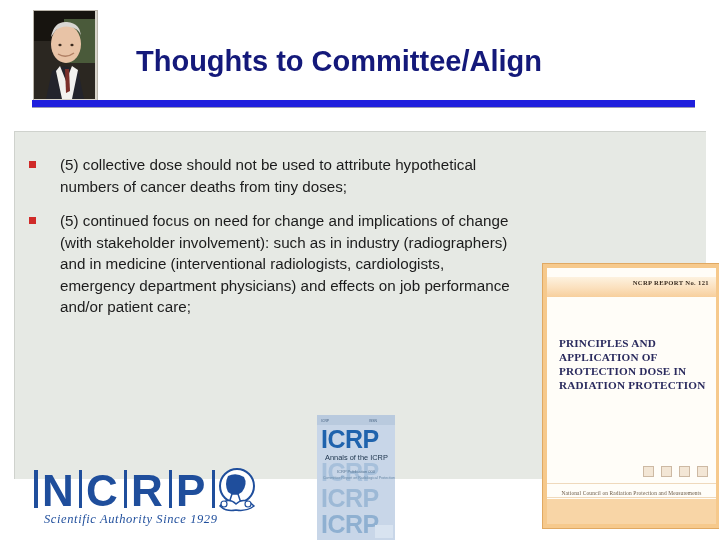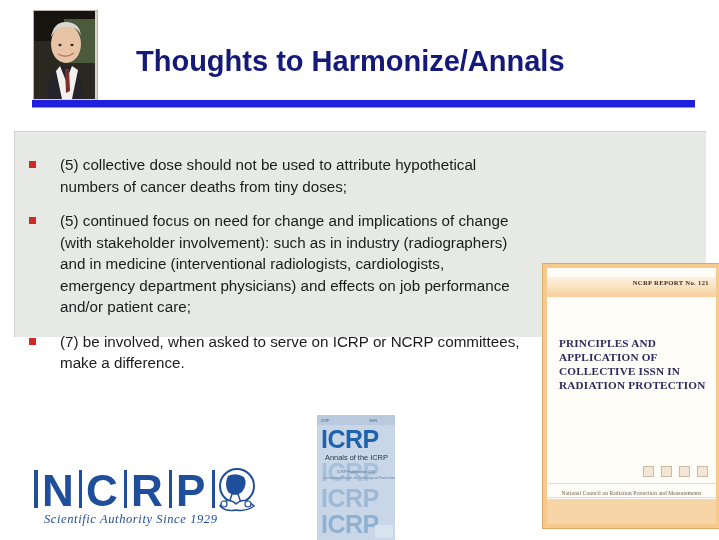--- a/index.html
+++ b/index.html
@@ -53,21 +53,21 @@
     background: #1f1fdd;
     box-shadow: 0 1px 0 #9a9ab5;
   }
 
   
   #content-panel {
     position: absolute;
     left: 14px;
     top: 131px;
     width: 692px;
-    height: 206px;
+    height: 348px;
     background: #e6e9e4;
     border-top: 1px solid #cfd2cd;
     border-left: 1px solid #cfd2cd;
     box-sizing: border-box;
   }
 
   #bullet-list {
     position: absolute;
     left: 0px;
     top: 0px;
@@ -225,49 +225,45 @@
       <path d="M17 26 Q20 10 33 11 Q47 12 47 27 Q47 20 40 17 Q30 13 22 19 Z" fill="#d9d6d2"></path>
       <ellipse cx="26" cy="34" rx="1.6" ry="1.2" fill="#3a2a1e"></ellipse>
       <ellipse cx="38" cy="34" rx="1.6" ry="1.2" fill="#3a2a1e"></ellipse>
       <path d="M24 43 Q32 48 40 42" stroke="#b07f63" stroke-width="1.4" fill="none"></path>
       <path d="M12 88 L18 60 L30 55 L44 59 L50 88 Z" fill="#23242c"></path>
       <path d="M26 55 L32 70 L38 55 L44 59 L38 88 L28 88 L22 60 Z" fill="#f2f1ee"></path>
       <path d="M31 58 L35 58 L36 80 L32 82 Z" fill="#7c2f2a"></path>
     </svg>
   </div>
 
-  <div id="slide-title">Thoughts to Harmonize/Annals</div>
+  <div id="slide-title">Thoughts to Committee/Align</div>
   <div id="title-rule"></div>
 
   <div id="content-panel">
 
     <div id="bullet-list">
 
       <div class="bullet-row">
         <span class="bullet-marker"></span>
         <span class="bullet-text">(5) collective dose should not be used to attribute hypothetical numbers of cancer deaths from tiny doses;</span>
       </div>
 
       <div class="bullet-row">
         <span class="bullet-marker"></span>
         <span class="bullet-text">(5) continued focus on need for change and implications of change (with stakeholder involvement): such as in industry (radiographers) and in medicine (interventional radiologists, cardiologists, emergency department physicians) and effects on job performance and/or patient care;</span>
       </div>
 
-      <div class="bullet-row">
-        <span class="bullet-marker"></span>
-        <span class="bullet-text">(7) be involved, when asked to serve on ICRP or NCRP committees, make a difference.</span>
-      </div>
 
     </div>
 
     <div id="book-cover">
       <div id="book-inner">
         <div id="book-band"></div>
         <div id="book-report-no">NCRP REPORT No. 121</div>
-        <div id="book-title">PRINCIPLES AND APPLICATION OF COLLECTIVE ISSN IN RADIATION PROTECTION</div>
+        <div id="book-title">PRINCIPLES AND APPLICATION OF PROTECTION DOSE IN RADIATION PROTECTION</div>
         <div id="book-glyphs">
           <span class="book-glyph"></span>
           <span class="book-glyph"></span>
           <span class="book-glyph"></span>
           <span class="book-glyph"></span>
         </div>
         <div id="book-footer-rule"></div>
         <div id="book-footer-text">National Council on Radiation Protection and Measurements</div>
         <div id="book-footer-band"></div>
       </div>

